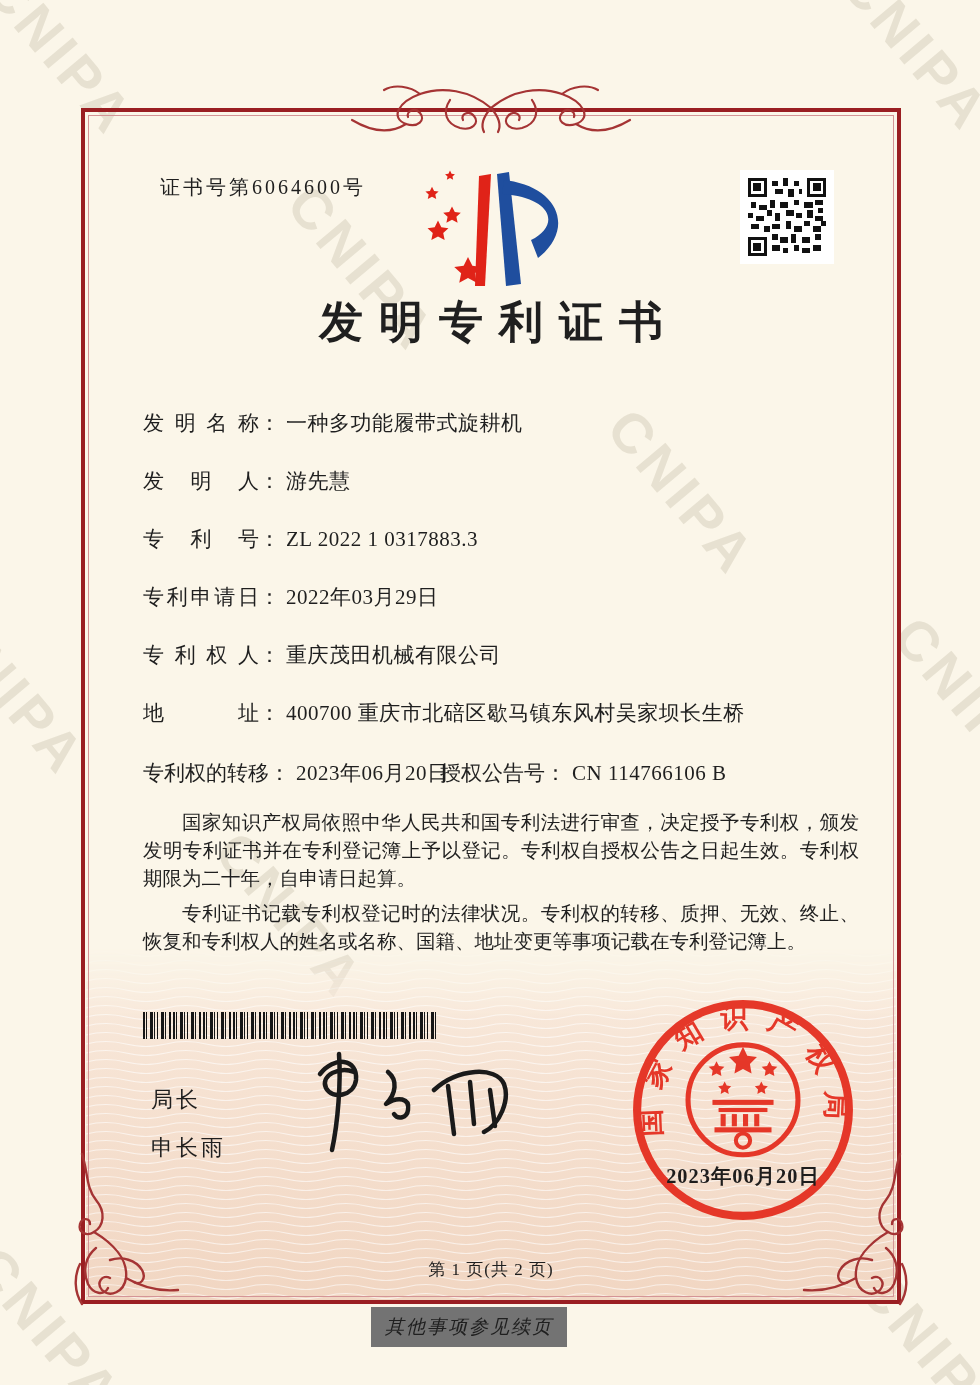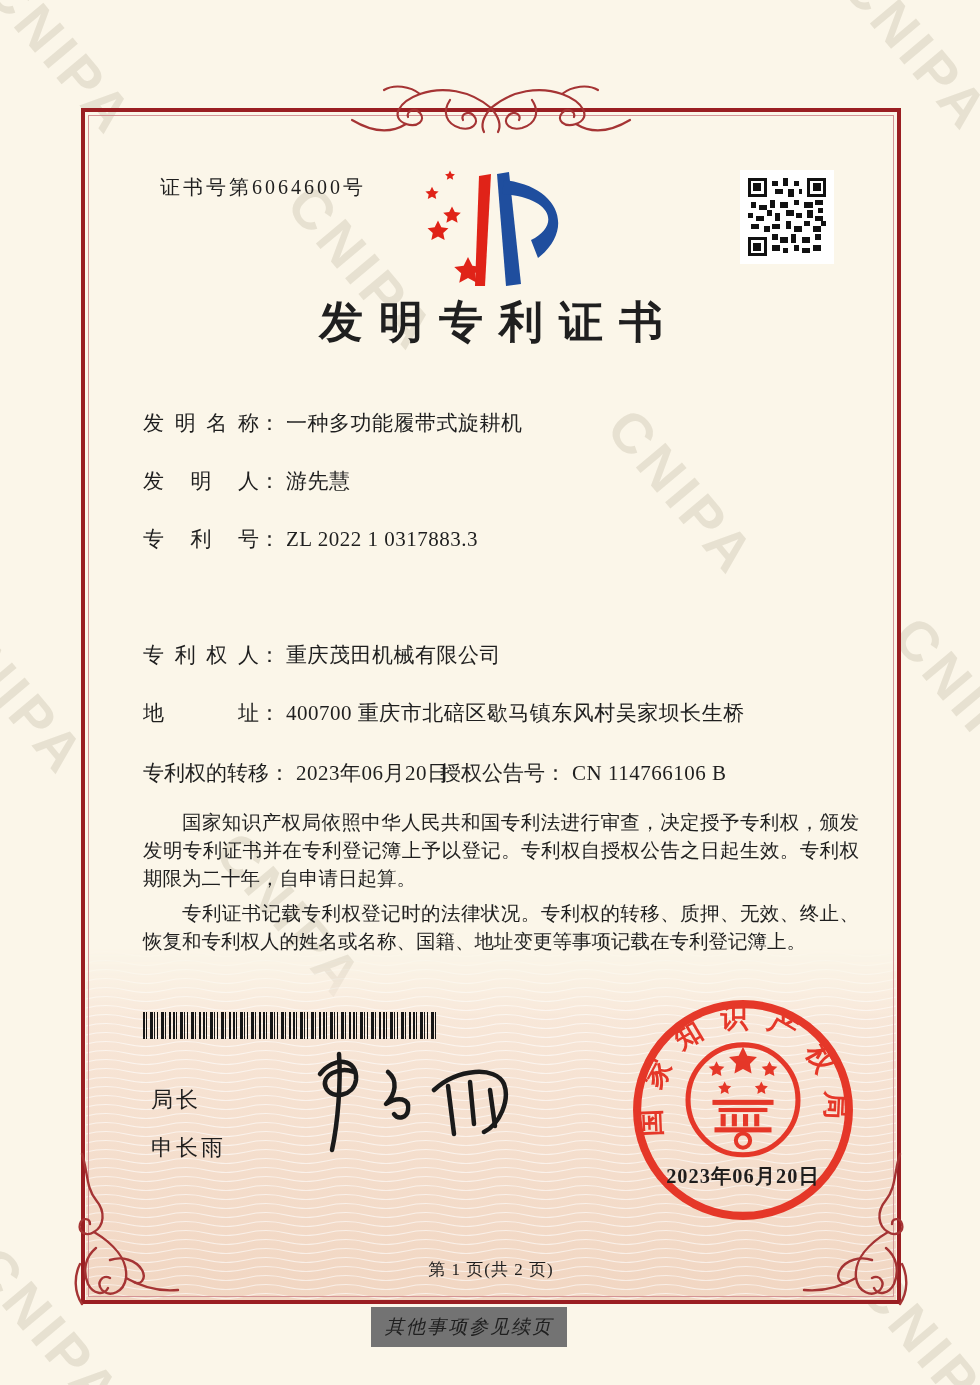--- a/index.html
+++ b/index.html
@@ -225,20 +225,23 @@
 
   <div class="row" style="top:409px">
     <span class="lbl">发明名称</span><span class="colon">：</span><span class="val">一种多功能履带式旋耕机</span>
   </div>
   <div class="row" style="top:467px">
     <span class="lbl">发明人</span><span class="colon">：</span><span class="val">游先慧</span>
   </div>
   <div class="row" style="top:525px">
     <span class="lbl">专利号</span><span class="colon">：</span><span class="val">ZL 2022 1 0317883.3</span>
   </div>
+  <div class="row" style="top:583px">
+    <span class="lbl">专利申请日</span><span class="colon">：</span><span class="val">2022年03月29日</span>
+  </div>
   <div class="row" style="top:641px">
     <span class="lbl">专利权人</span><span class="colon">：</span><span class="val">重庆茂田机械有限公司</span>
   </div>
   <div class="row" style="top:699px">
     <span class="lbl">地址</span><span class="colon">：</span><span class="val">400700 重庆市北碚区歇马镇东风村吴家坝长生桥</span>
   </div>
   <div class="row" style="top:759px">
     <span class="lbl lbl5">专利权的转移</span><span class="colon">：</span><span class="val">2023年06月20日</span>
     <span class="grant-col">
       <span class="lbl lbl5">授权公告号</span><span class="colon">：</span><span class="val">CN 114766106 B</span>

